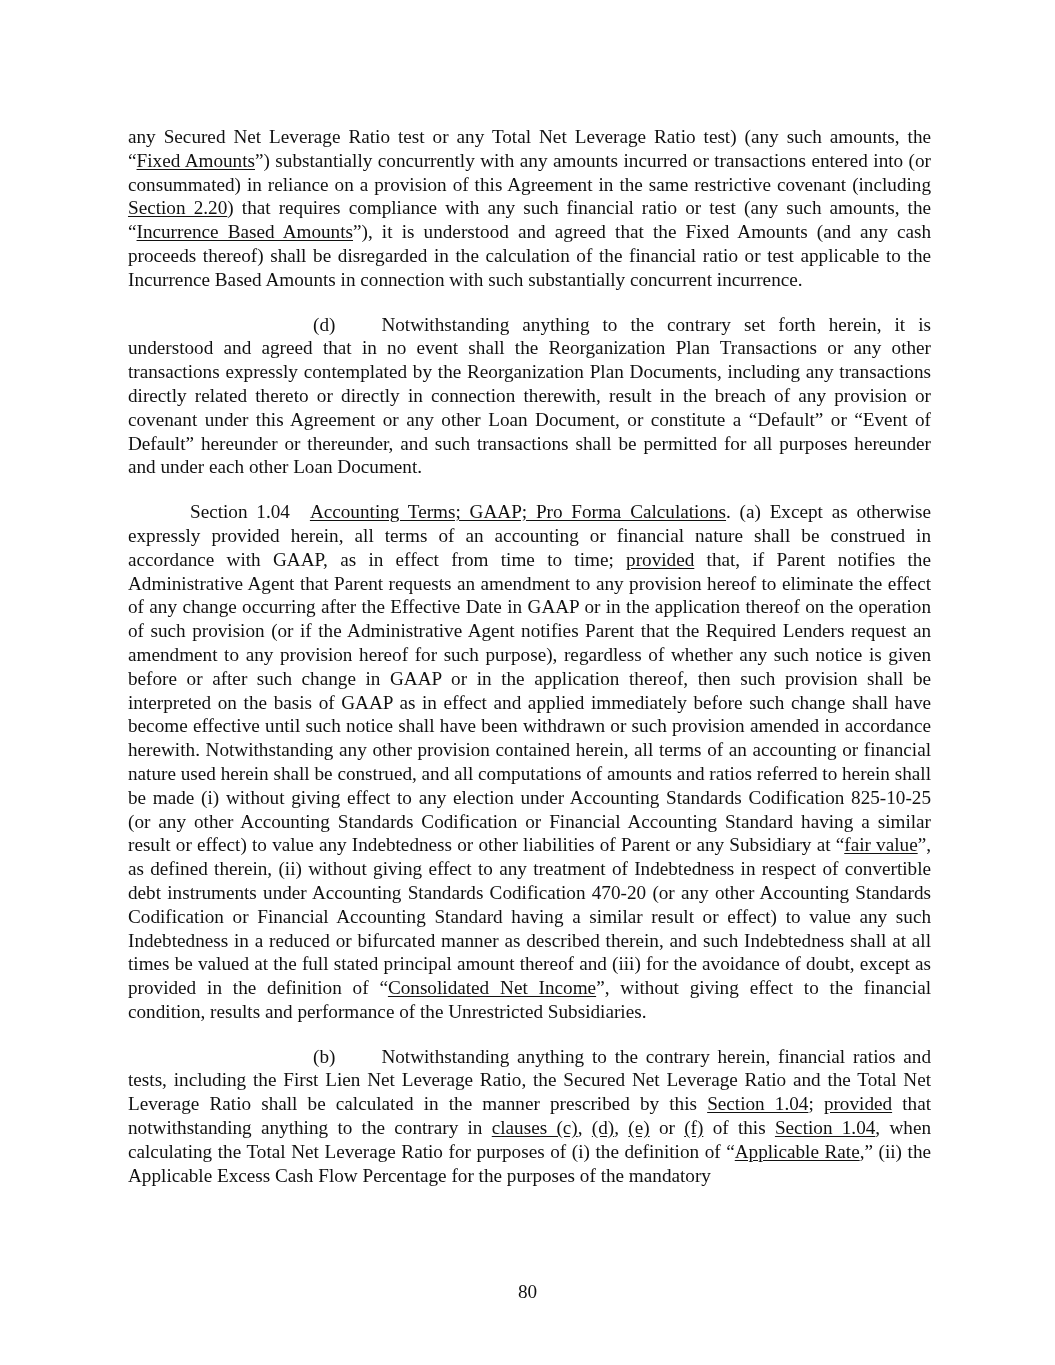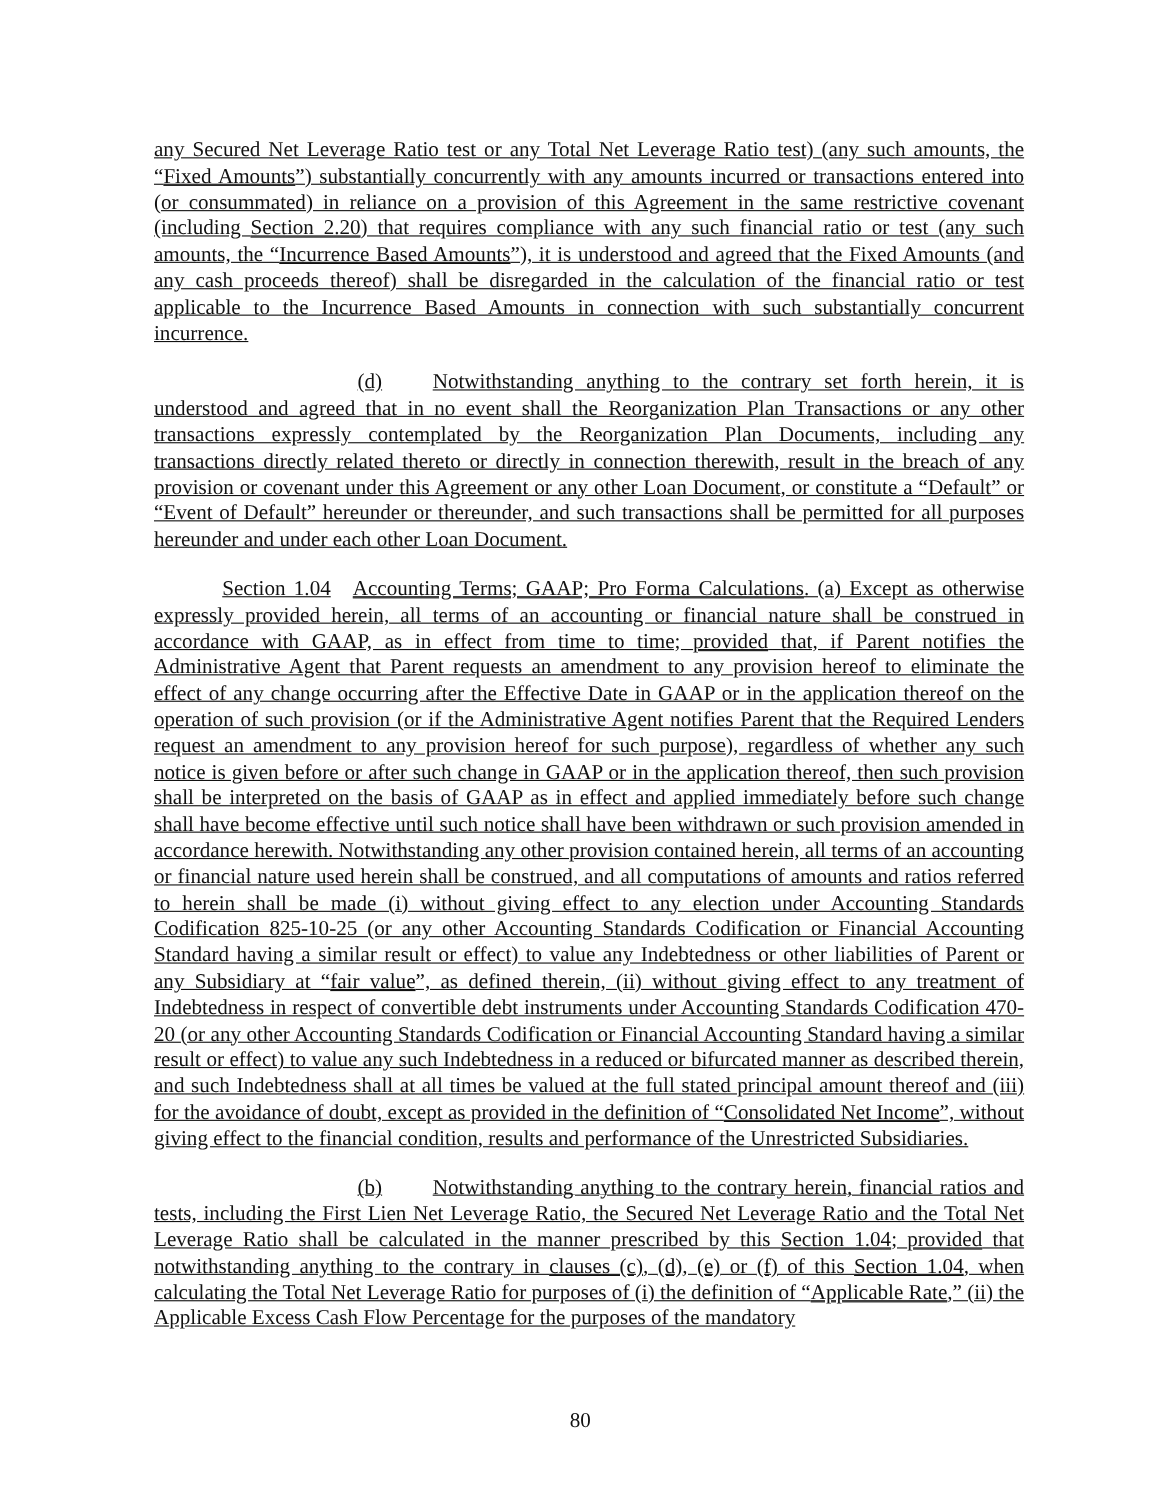--- a/index.html
+++ b/index.html
@@ -2,21 +2,21 @@
 <html><head>
 <meta charset="utf-8">
 <style>
   html, body { margin: 0; padding: 0; background: #ffffff; }
   body { width: 1055px; height: 1365px; position: relative; overflow: hidden; }
   .page {
     position: absolute; left: 124px; top: 125px; width: 807px;
     font-family: "Liberation Serif", serif; font-size: 19.2px; line-height: 23.8px;
     color: #111111; text-align: justify;
   }
-  .para { margin: 0 0 21px 16px; text-decoration: underline; }
+  .para { margin: 0 0 21px 4px; }
   .para.indent-sub { text-indent: 185px; }
   .para.indent-sec { text-indent: 62px; }
   .u { text-decoration: underline; text-underline-offset: 2px; }
   .tab { display: inline-block; }
   .tab-d { width: 46px; }
   .tab-s { width: 20px; }
   .page-number {
     position: absolute; left: 0; width: 1055px; top: 1281px; text-align: center;
     font-family: "Liberation Serif", serif; font-size: 19.2px; color: #111111;
   }

